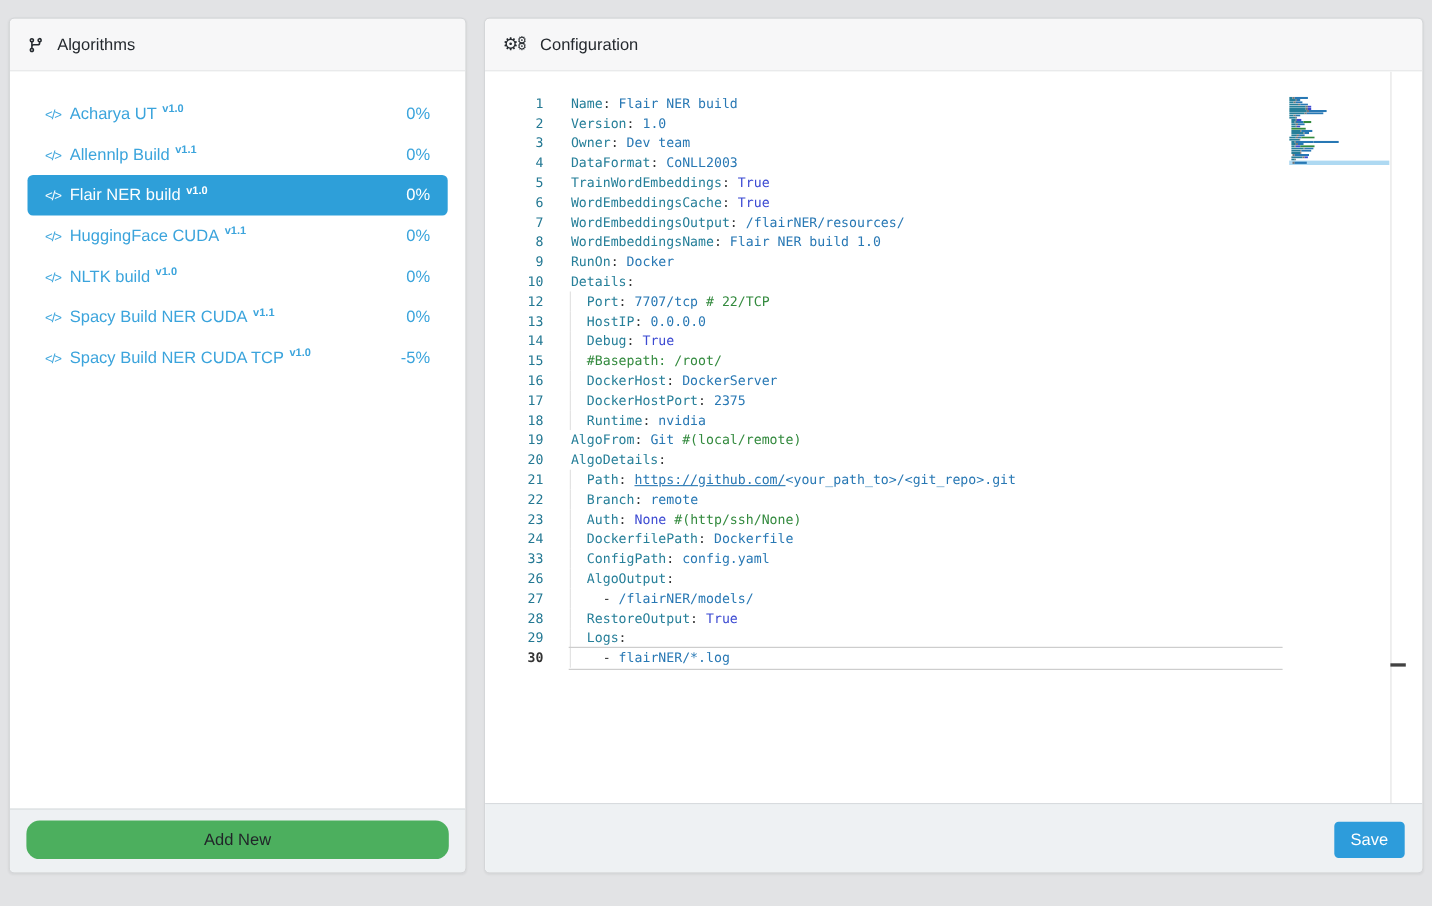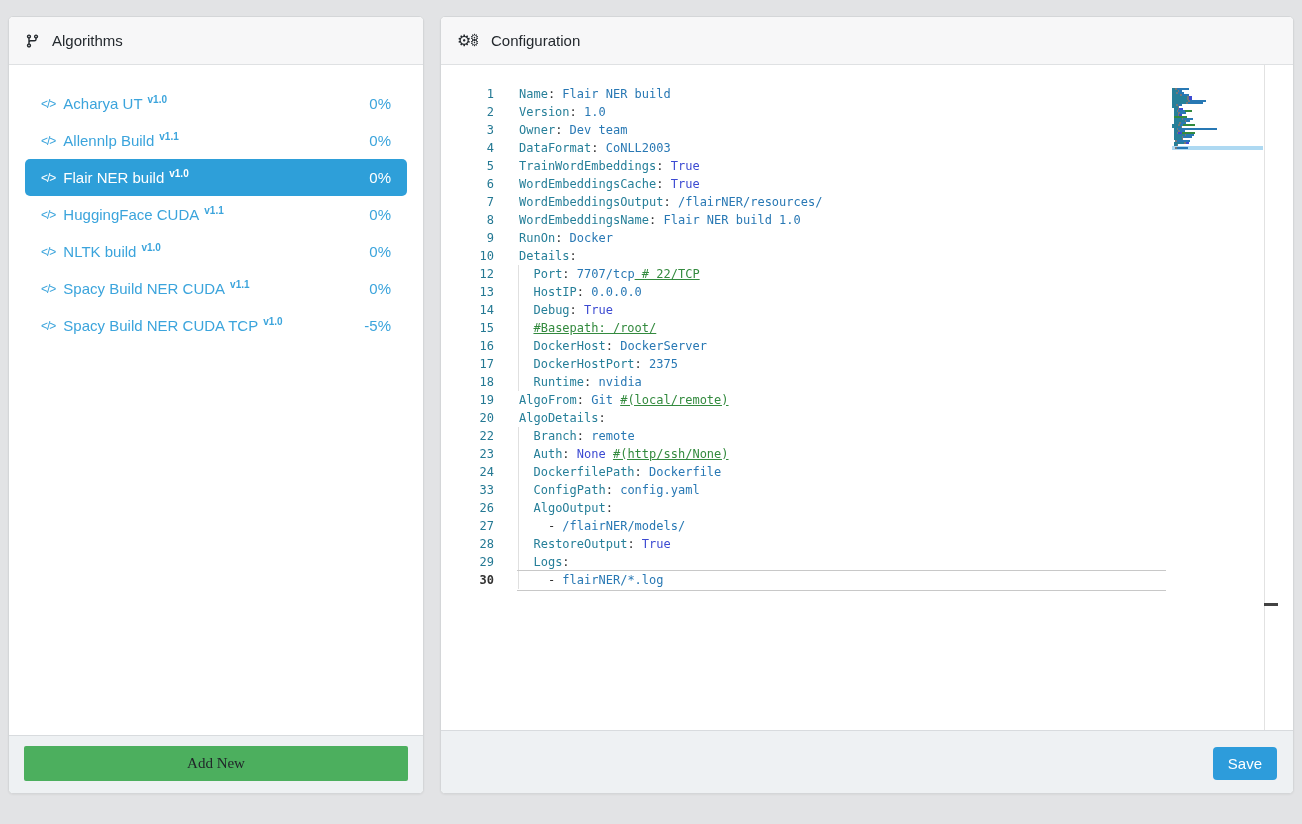--- a/index.html
+++ b/index.html
@@ -31,39 +31,39 @@
   .algo-list{padding-top:20px;}
   .algo-item{height:37px;margin:0 16px;border-radius:5px;display:flex;align-items:center;
         padding:0 16px;color:var(--item-blue);font-size:15px;cursor:pointer;}
   .algo-item.selected{background:#2e9fd9;color:#fff;}
   .algo-icon{font-size:12px;font-weight:400;margin-right:8px;letter-spacing:-1px;}
   .algo-name{white-space:nowrap;}
   .algo-version{font-size:10px;font-weight:700;margin-left:5px;position:relative;top:-4px;}
   .algo-percent{margin-left:auto;font-size:15px;}
 
   .btn-add{display:block;margin:10px 15px 0;width:calc(100% - 30px);height:35px;background:var(--green);
-        border:none;border-radius:2px;font-size:15px;color:#212529;font-family:Liberation Serif, serif;cursor:pointer;}
+        border:none;border-radius:12px;font-size:15px;color:#212529;font-family:Liberation Sans, sans-serif;cursor:pointer;}
 
   .btn-save{position:absolute;right:16px;top:16px;height:33px;padding:0 15px;background:var(--accent);
         border:none;border-radius:4px;font-size:15px;color:#fff;font-family:"Liberation Sans",sans-serif;cursor:pointer;}
 
   
   .editor{font-family:"DejaVu Sans Mono","Liberation Mono",monospace;font-size:12px;}
   .code-rows{padding-top:20px;}
   .code-row{height:18px;display:flex;line-height:18px;}
   .code-num{flex:0 0 53px;text-align:right;color:var(--cln);user-select:none;}
   .code-text{margin-left:25px;white-space:pre;position:relative;}
   .guide{position:absolute;left:-1px;top:0;bottom:0;width:1px;background:#e0e0e0;}
   .code-row.current .code-num{color:#333;font-weight:bold;}
   .code-row.current .code-text::before{content:'';position:absolute;left:-2px;top:-1px;width:649px;height:19px;
         border-top:1px solid #c8c8c8;border-bottom:1px solid #c8c8c8;pointer-events:none;}
   .seg-k{color:var(--ck);}
   .seg-v{color:var(--cv);}
   .seg-w{color:var(--cw);}
-  .seg-c{color:var(--cc);text-decoration:underline;}
+  .seg-c{color:var(--cc);}
   .seg-p{color:#333;}
   .seg-u{color:var(--cv);text-decoration:underline;}
   .seg-i{color:transparent;}
 
   
   .minimap{position:absolute;top:23px;right:30px;width:91px;}
   .mm-row{height:2px;line-height:0;white-space:nowrap;overflow:hidden;}
   .mm-seg{display:inline-block;height:1.6px;vertical-align:top;}
   .mm-k{background:var(--ck);} .mm-v{background:var(--cv);} .mm-w{background:var(--cw);}
   .mm-c{background:var(--cc);} .mm-p{background:#777;} .mm-u{background:var(--cv);} .mm-i{background:transparent;}
@@ -211,20 +211,24 @@
           <div class="code-num">18</div>
           <div class="code-text"><span class="guide"></span><span class="seg-i">  </span><span class="seg-k">Runtime</span><span class="seg-p">: </span><span class="seg-v">nvidia</span></div>
         </div>
         <div class="code-row">
           <div class="code-num">19</div>
           <div class="code-text"><span class="seg-k">AlgoFrom</span><span class="seg-p">: </span><span class="seg-v">Git </span><span class="seg-c">#(local/remote)</span></div>
         </div>
         <div class="code-row">
           <div class="code-num">20</div>
           <div class="code-text"><span class="seg-k">AlgoDetails</span><span class="seg-p">:</span></div>
+        </div>
+        <div class="code-row">
+          <div class="code-num">21</div>
+          <div class="code-text"><span class="guide"></span><span class="seg-i">  </span><span class="seg-k">Path</span><span class="seg-p">: </span><span class="seg-u">https://github.com/</span><span class="seg-v">&lt;your_path_to&gt;/&lt;git_repo&gt;.git</span></div>
         </div>
         <div class="code-row">
           <div class="code-num">22</div>
           <div class="code-text"><span class="guide"></span><span class="seg-i">  </span><span class="seg-k">Branch</span><span class="seg-p">: </span><span class="seg-v">remote</span></div>
         </div>
         <div class="code-row">
           <div class="code-num">23</div>
           <div class="code-text"><span class="guide"></span><span class="seg-i">  </span><span class="seg-k">Auth</span><span class="seg-p">: </span><span class="seg-w">None </span><span class="seg-c">#(http/ssh/None)</span></div>
         </div>
         <div class="code-row">

